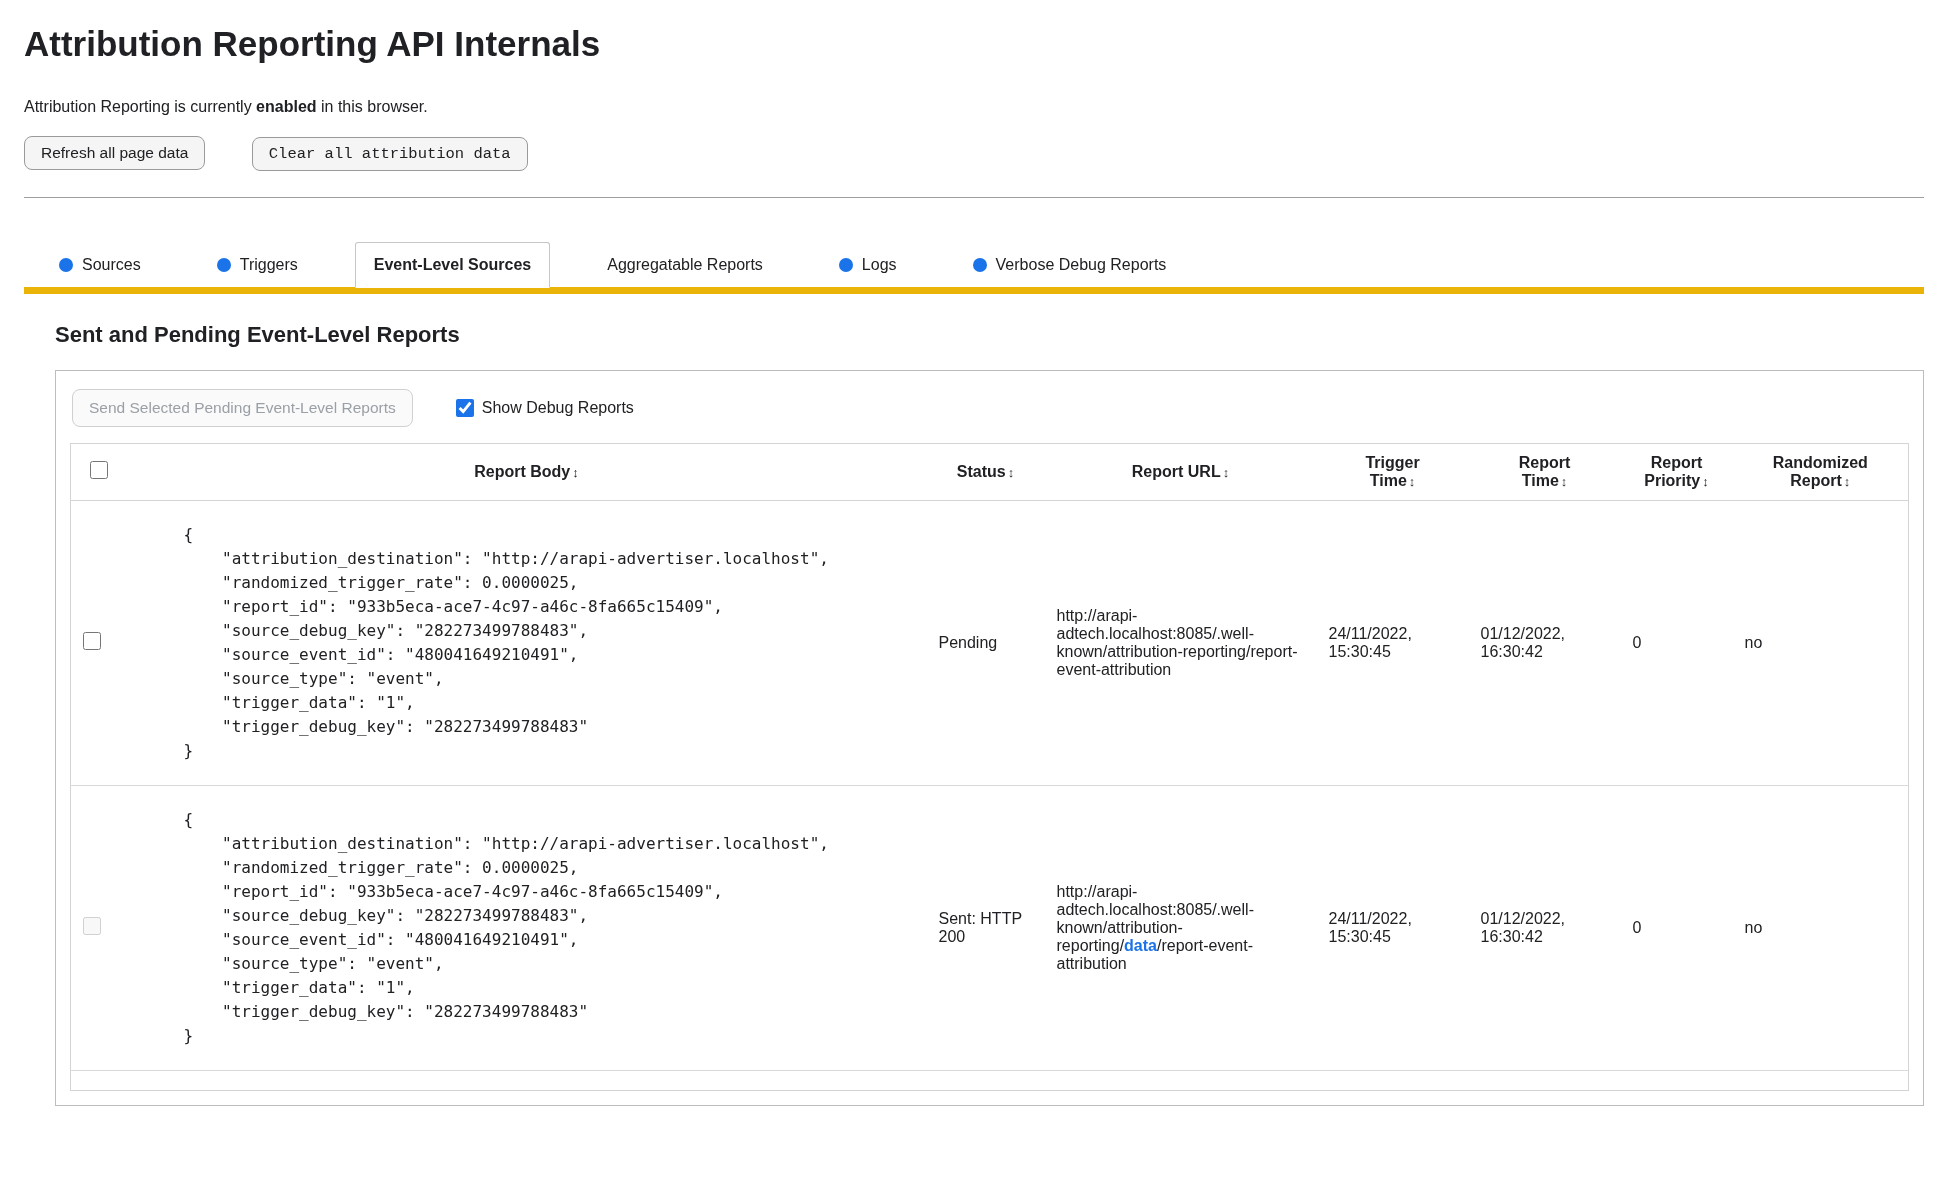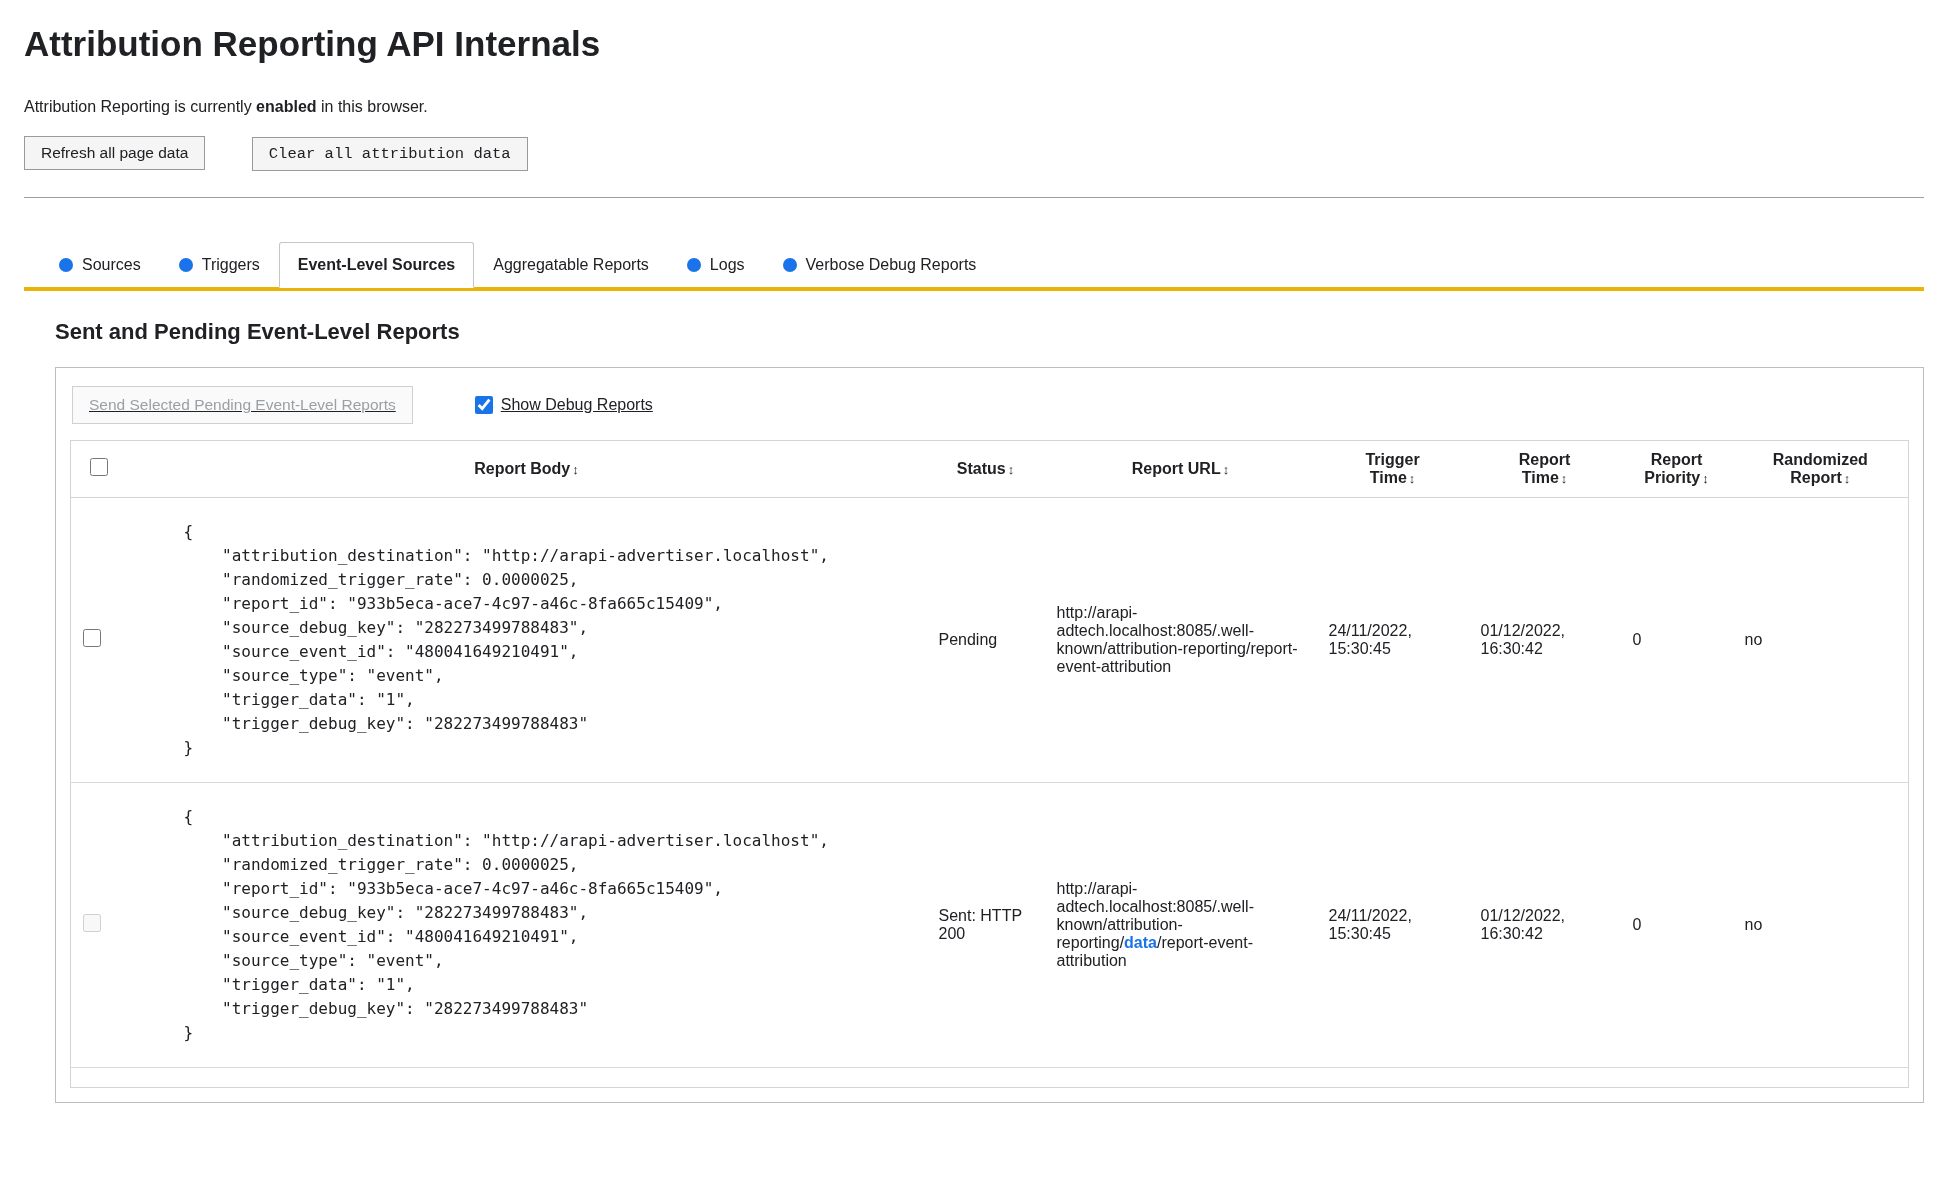--- a/index.html
+++ b/index.html
@@ -22,39 +22,40 @@
   .status-line { margin: 0 0 20px 0; font-size: 16px; }
   .status-line b { font-weight: bold; }
 
   .top-buttons { margin-bottom: 10px; }
   .btn {
     font-family: "Liberation Sans", sans-serif;
     font-size: 15.5px;
     color: #202124;
     background: #f5f5f5;
     border: 1px solid #9a9a9a;
-    border-radius: 0;
+    border-radius: 8px;
     padding: 7px 16px;
     cursor: pointer;
   }
   .btn + .btn { margin-left: 42px; font-family: Liberation Mono, monospace; }
 
   hr.divider {
     border: none;
     border-top: 1px solid #9e9e9e;
     margin: 26px 0 0 0;
   }
 
   
   .tabs {
     display: flex;
     align-items: center;
-    border-bottom: 4px solid #eab308;
+    border-bottom: 7px solid #eab308;
     margin-top: 44px;
     padding-left: 16px;
+    gap: 38px;
   }
   .tab {
     display: flex;
     align-items: center;
     gap: 9px;
     padding: 13px 18px;
     font-size: 16px;
     cursor: pointer;
     white-space: nowrap;
     border: 1px solid transparent;
@@ -82,23 +83,22 @@
     margin: 28px 0 22px 0;
   }
 
   .panel {
     border: 1px solid #bdbdbd;
     padding: 16px 14px 14px 14px;
   }
   .controls {
     display: flex;
     align-items: center;
-    gap: 46px;
+    gap: 27px;
     margin: 2px 0 16px 2px;
-    text-decoration: underline;
   }
   .send-btn {
     background: #fafafa;
     border: 1px solid #d0d0d0;
     color: #9aa0a6;
     padding: 9px 16px;
     cursor: default;
   }
   .show-debug {
     display: flex;

